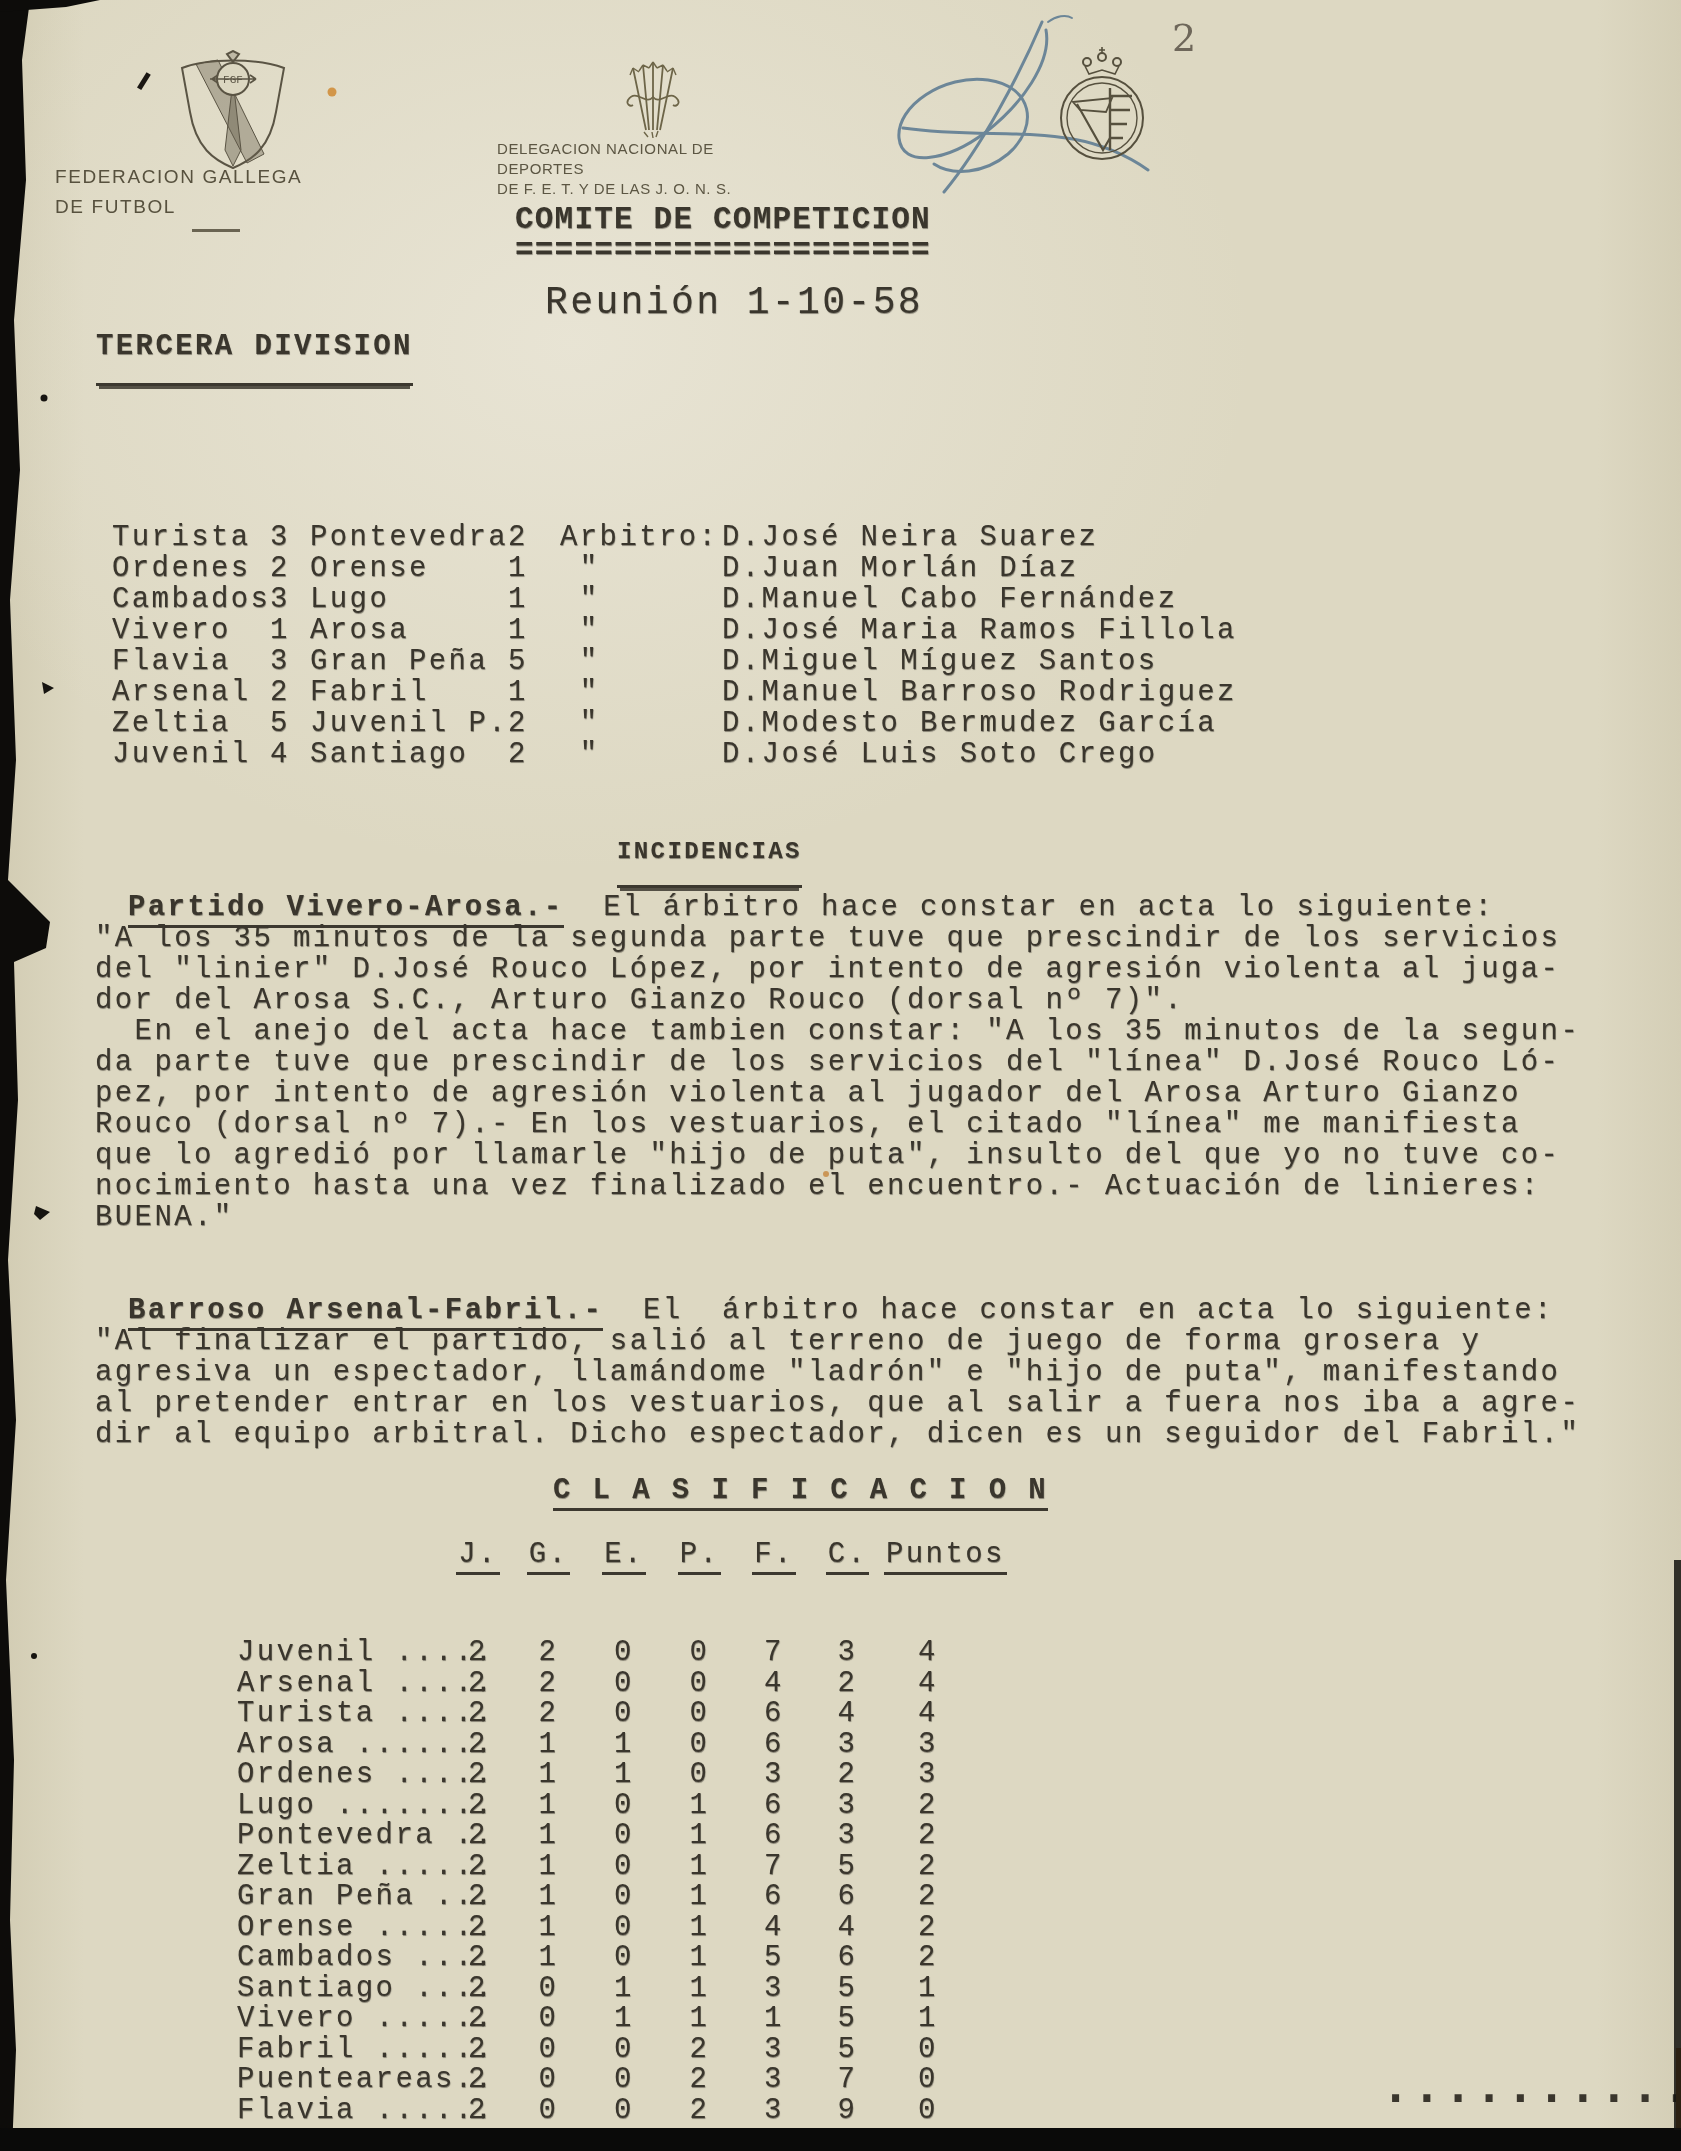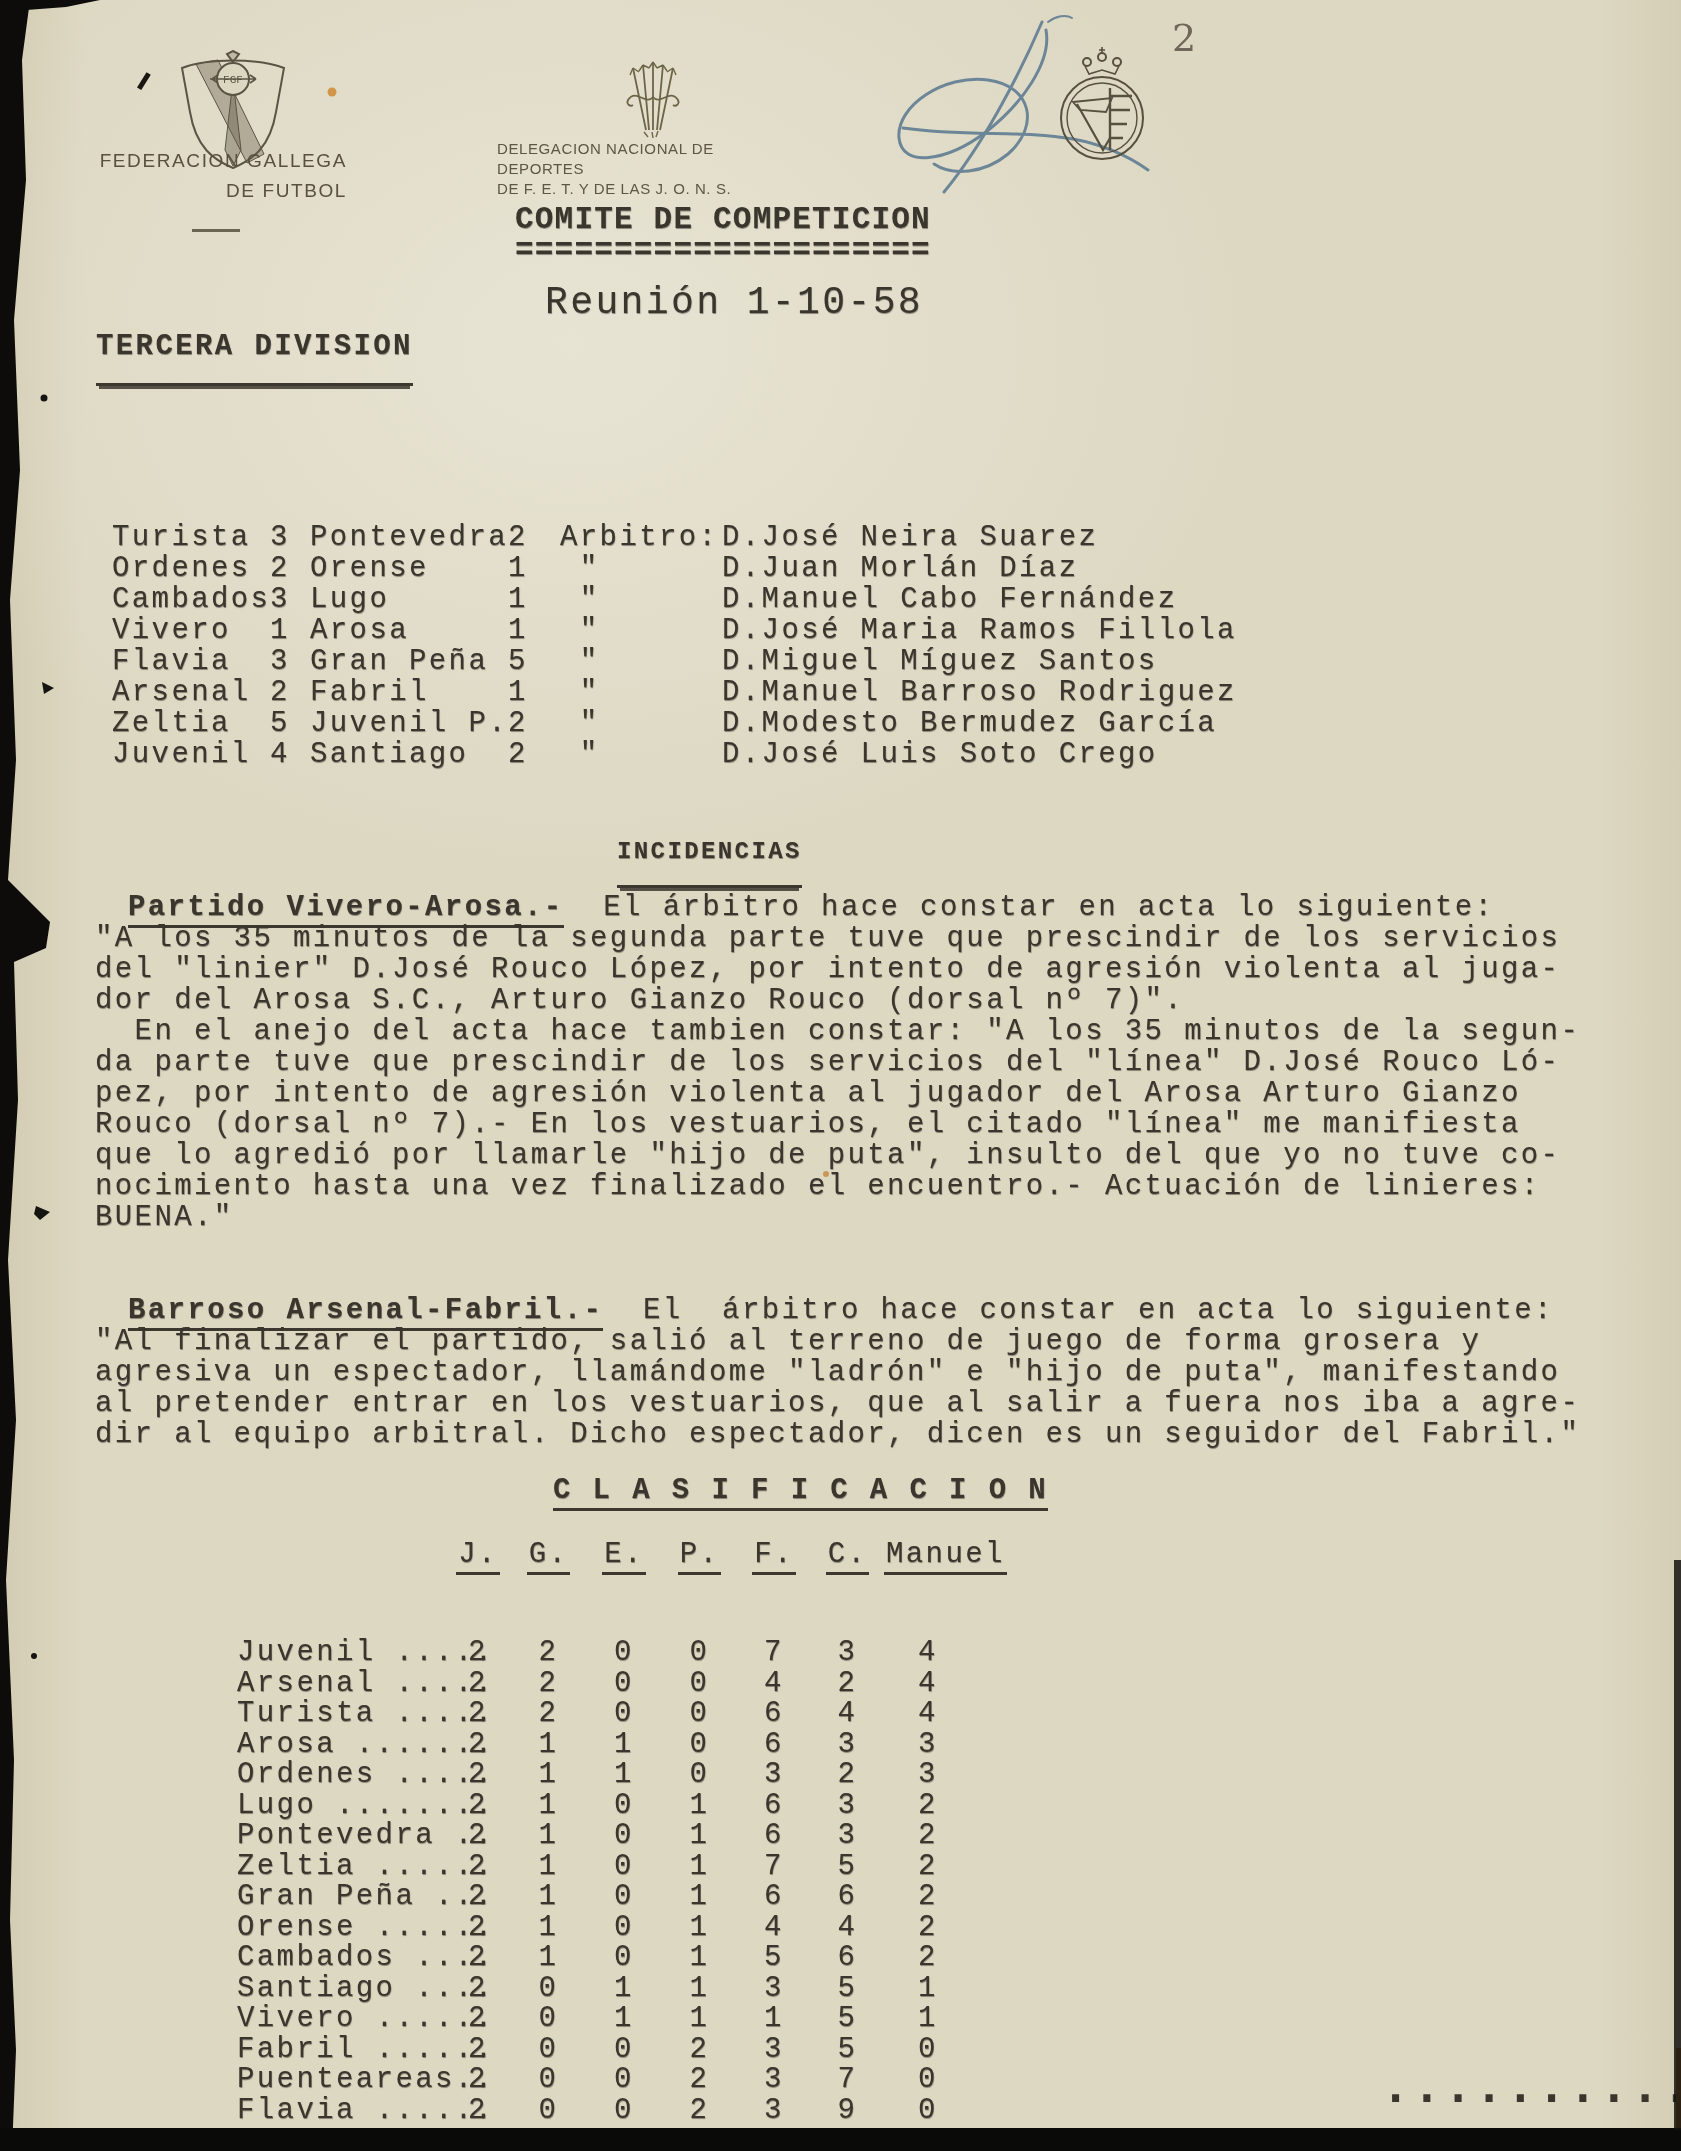--- a/index.html
+++ b/index.html
@@ -11,21 +11,21 @@
       linear-gradient(90deg,#d2ccb3 0%,#ddd8c2 5%,#ddd8c2 95%,#d4ceb6 100%),
       linear-gradient(#dcd7c1,#d8d2bb);}
   .abs{position:absolute}
   .tw{font-family:"Liberation Mono",monospace;color:#3a362d;letter-spacing:2.4px;
       text-shadow:.5px .6px .7px rgba(54,50,42,.5);}
   .b{font-weight:bold}
   .pre{white-space:pre}
   .u{border-bottom:3px solid #3c382f;padding-bottom:1px}
   .u2{border-bottom:3px solid #3c382f;box-shadow:0 6px 0 -3px rgba(60,56,47,.85);padding-bottom:20px}
   .print{font-family:"Liberation Sans",sans-serif;color:#57513e}
-  .org{left:55px;top:146px;width:292px;text-align:right;font-size:19px;letter-spacing:1.6px;line-height:30px}
+  .org{left:55px;top:162px;width:292px;text-align:left;font-size:19px;letter-spacing:1.6px;line-height:30px}
   .deleg{left:497px;top:139px;width:306px;font-size:15px;letter-spacing:.6px;line-height:20px;color:#5c5643}
   .dash{left:192px;top:229px;width:48px;height:3px;background:#6a6452}
   .pagenum{left:1172px;top:16px;font-family:"DejaVu Serif",serif;font-size:38px;color:#6e675a}
   .title{left:515px;top:202px;font-size:31px;letter-spacing:1.2px}
   .titleline{left:515px;top:233px;font-size:31px;letter-spacing:1.2px}
   .meeting{left:545px;top:281px;font-size:38px}
   .sechead{left:96px;top:330px;font-size:29px}
   .results{left:112px;top:521px;width:1500px}
   .res-row{display:grid;grid-template-columns:158px 40px 198px 52px 162px 1fr;height:31px;font-size:29px}
   .res-row>span{white-space:pre}
@@ -213,21 +213,21 @@
   <div class="abs tw b clashead"><span class="u">C L A S I F I C A C I O N</span></div>
 
   <div class="abs tw clashdr clasgrid">
     <span class="cell"></span>
     <span class="cell"><span class="lbl">J.</span></span>
     <span class="cell"><span class="lbl">G.</span></span>
     <span class="cell"><span class="lbl">E.</span></span>
     <span class="cell"><span class="lbl">P.</span></span>
     <span class="cell"><span class="lbl">F.</span></span>
     <span class="cell"><span class="lbl">C.</span></span>
-    <span class="cell"><span class="lbl">Manuel</span></span>
+    <span class="cell"><span class="lbl">Puntos</span></span>
   </div>
 
   <div class="abs tw clastable">
 
       <div class="clas-row clasgrid">
         <span class="name"><span>Juvenil</span><span> .....</span></span>
         <span class="num">2</span>
         <span class="num">2</span>
         <span class="num">0</span>
         <span class="num">0</span>

